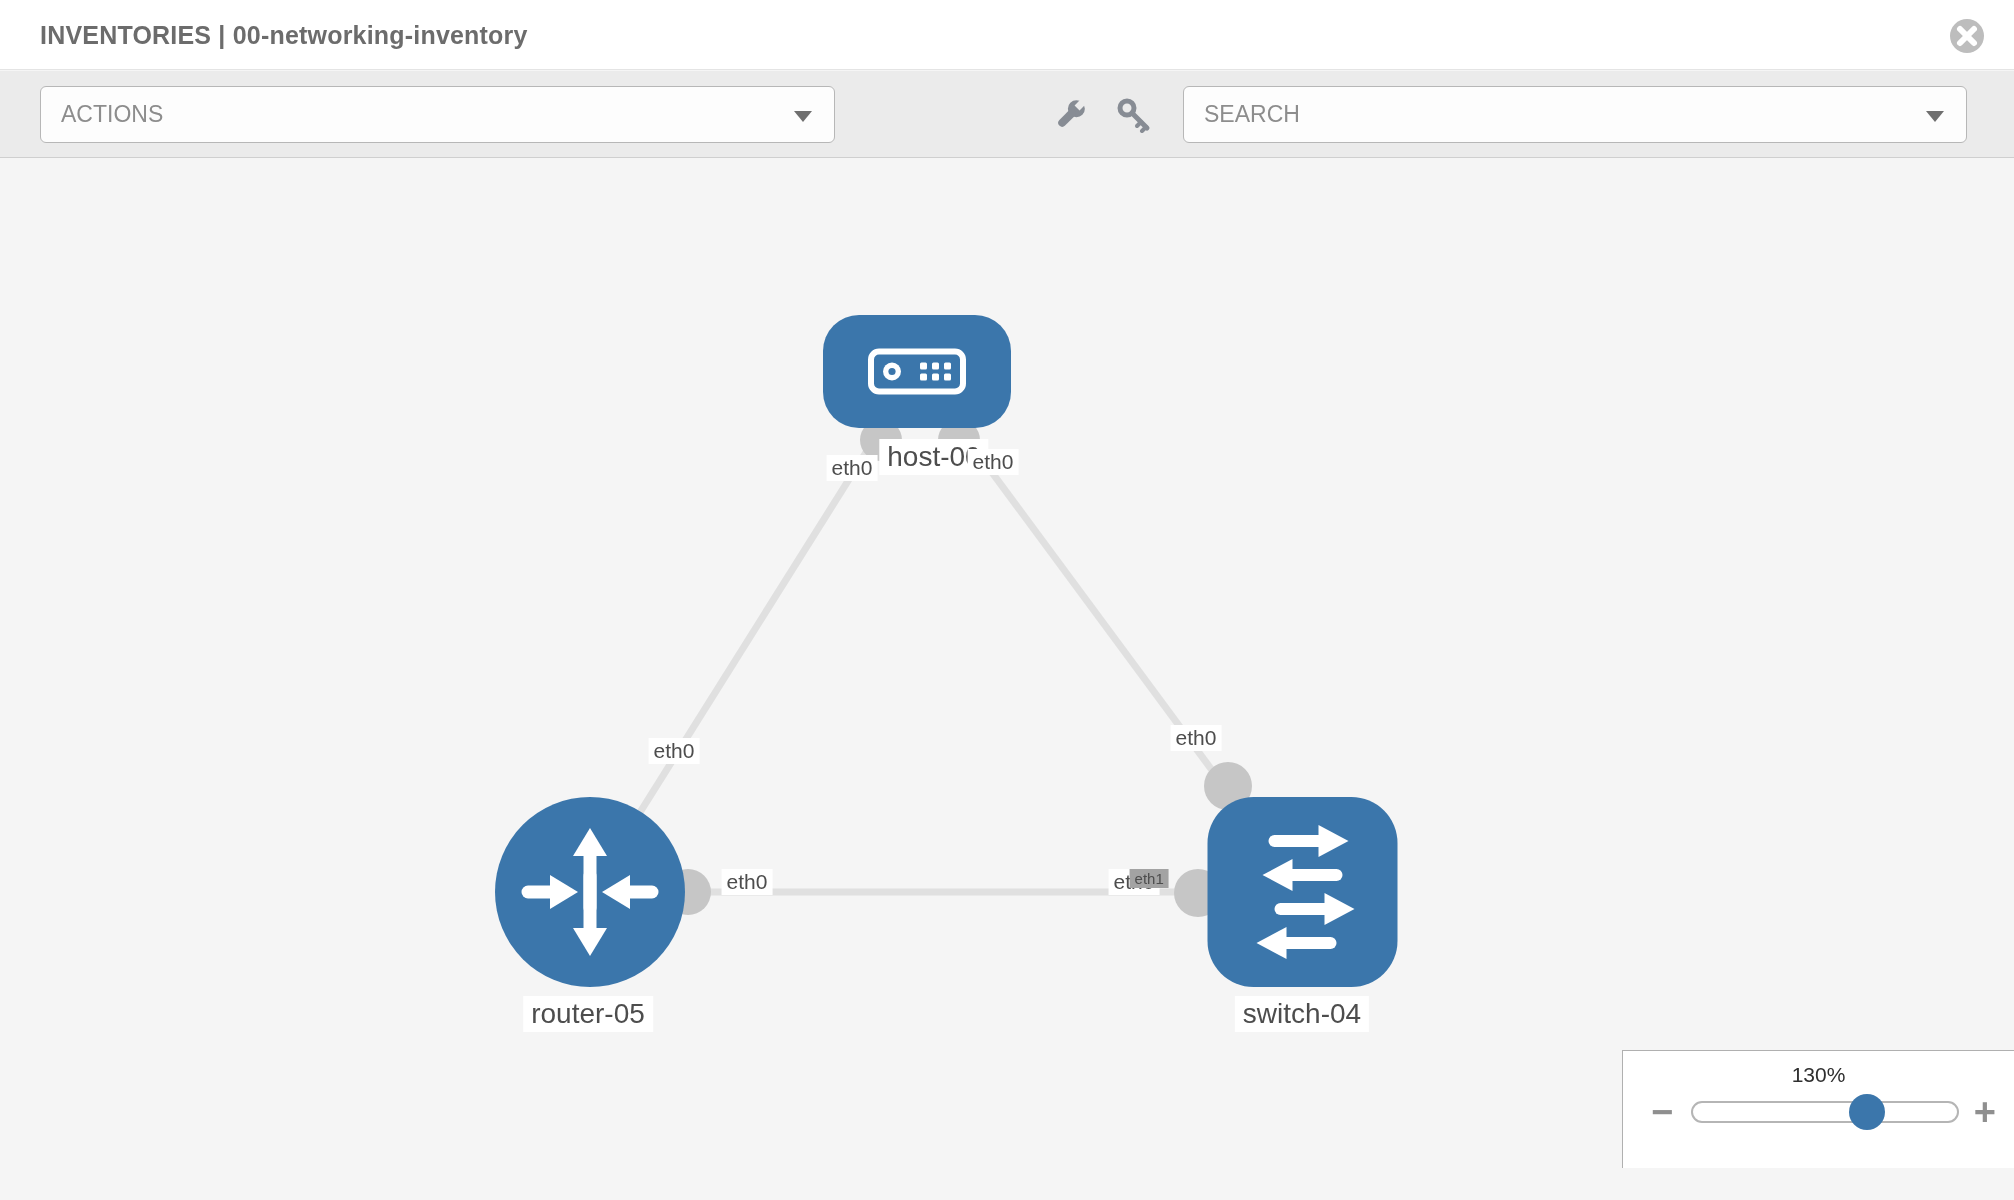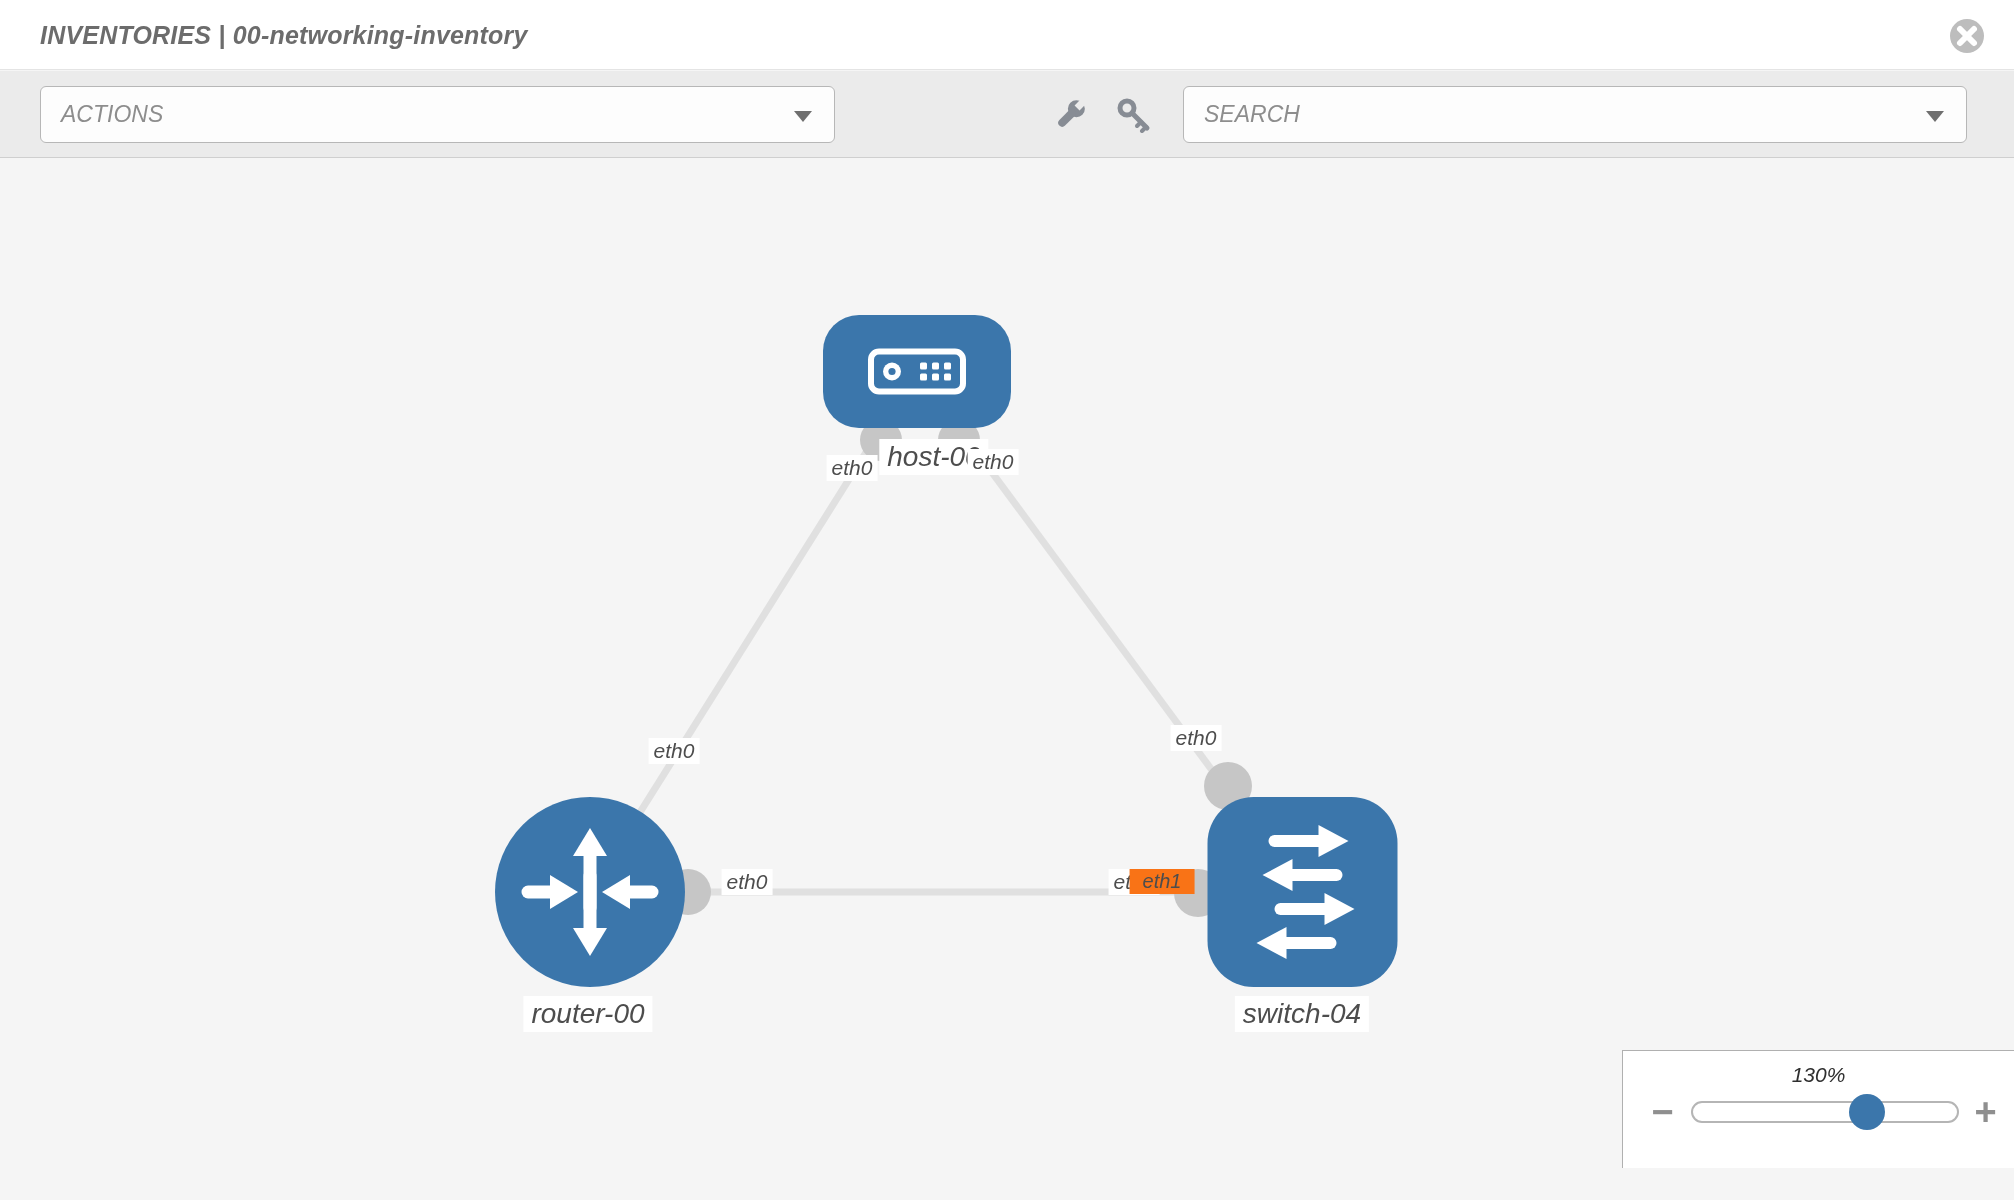--- a/index.html
+++ b/index.html
@@ -1,18 +1,18 @@
 <!DOCTYPE html>
 <html><head>
 <meta charset="utf-8">
 <style>
   * { margin:0; padding:0; box-sizing:border-box; }
   html,body { width:2014px; height:1200px; overflow:hidden;
     font-family:"Liberation Sans", sans-serif; background:#f5f5f5; }
-  .stage { position:relative; width:2014px; height:1168px;font-style:italic; }
+  .stage { position:relative; width:2014px; height:1168px; }
 
   
   .header { position:absolute; top:0; left:0; width:2014px; height:70px;
     background:#ffffff; border-bottom:1px solid #e4e4e4; z-index:20; }
   .header-title { position:absolute; left:40px; top:0; line-height:70px;
     font-size:25px; font-weight:bold; color:#6c6c6c; letter-spacing:.2px; }
   .close-btn { position:absolute; right:28px; top:17px; width:38px; height:38px; cursor:pointer; }
 
   
   .toolbar { position:absolute; top:71px; left:0; width:2014px; height:87px;
@@ -37,22 +37,22 @@
   .node { position:absolute; z-index:3; cursor:pointer; }
 
   
   .glabel { position:absolute; z-index:5; background:#ffffff; color:#4d4d4d;
     white-space:nowrap; transform:translateX(-50%); }
   .node-label { font-size:28px; padding:2px 8px; }
   .iface-label { font-size:21px; padding:1px 5px; }
   .overlap-wrap { position:absolute; z-index:5; transform:translateX(-50%); }
   .overlap-wrap .under { position:relative; display:inline-block; background:#ffffff;
     font-size:21px; color:#4d4d4d; padding:1px 5px; }
-  .overlap-wrap .over { position:absolute; left:21px; top:0; background:#f97316;
-    font-size:20px; color:#4d4d4d; padding:1px 13px; }
+  .overlap-wrap .over { position:absolute; left:21px; top:0; background:#a3a3a3;
+    font-size:15px; color:#4d4d4d; padding:1px 5px; }
 
   
   .zoom-panel { position:absolute; right:0; bottom:0; width:392px; height:118px;
     background:#ffffff; border-top:1px solid #b0b0b0; border-left:1px solid #b0b0b0;
     z-index:30;margin-left:8px; }
   .zoom-level { position:absolute; top:12px; left:0; width:100%; text-align:center;
     font-size:21px; color:#2f2f2f; }
   .zoom-minus, .zoom-plus { position:absolute; top:42px; font-size:38px; font-weight:bold;
     color:#8f8f8f; cursor:pointer; line-height:38px; }
   .zoom-minus { left:28px; }
@@ -164,21 +164,21 @@
           <polygon points="-10,-33 -10,-1 -40,-17" stroke="none"></polygon>
           <line x1="-22" y1="17" x2="26" y2="17"></line>
           <polygon points="22,1 22,33 52,17" stroke="none"></polygon>
           <line x1="28" y1="51" x2="-20" y2="51"></line>
           <polygon points="-16,35 -16,67 -46,51" stroke="none"></polygon>
         </g>
       </svg>
     </div>
 
     <div class="glabel node-label" style="left:934px; top:281px;">host-00</div>
-    <div class="glabel node-label" style="left:588px; top:838px;">router-00</div>
+    <div class="glabel node-label" style="left:588px; top:838px;">router-05</div>
     <div class="glabel node-label" style="left:1302px; top:838px;">switch-04</div>
 
     <div class="glabel iface-label" style="left:852px; top:297px;">eth0</div>
     <div class="glabel iface-label" style="left:993px; top:291px;">eth0</div>
     <div class="glabel iface-label" style="left:674px; top:580px;">eth0</div>
     <div class="glabel iface-label" style="left:1196px; top:567px;">eth0</div>
     <div class="glabel iface-label" style="left:747px; top:711px;">eth0</div>
 
     <div class="overlap-wrap" style="left:1134px; top:711px;">
       <span class="under">eth0</span>

